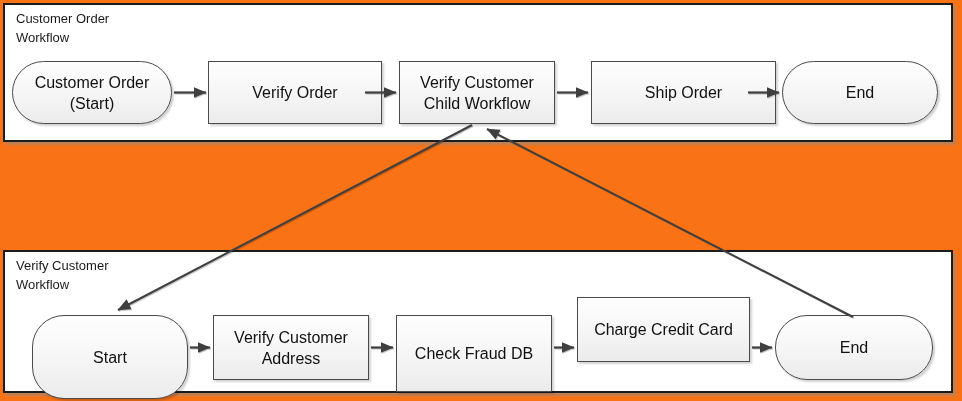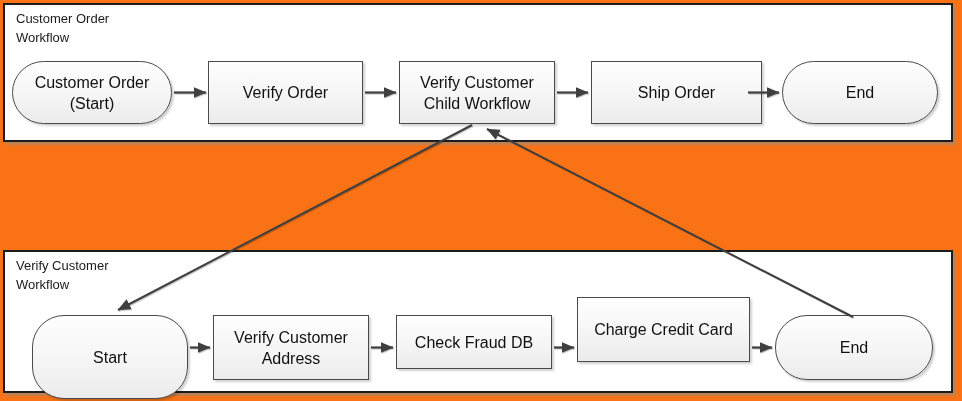--- a/index.html
+++ b/index.html
@@ -67,42 +67,42 @@
 
   <section class="lane lane-bottom">
     <div class="lane-label">Verify Customer
 Workflow</div>
   </section>
 
   <div class="node terminator" style="left:12px;top:61px;width:160px;height:63px">
     <span class="node-label">Customer Order
 (Start)</span>
   </div>
-  <div class="node" style="left:208px;top:61px;width:155px;height:63px">
+  <div class="node" style="left:208px;top:61px;width:174px;height:63px">
     <span class="node-label">Verify Order</span>
   </div>
   <div class="node" style="left:399px;top:61px;width:156px;height:63px">
     <span class="node-label">Verify Customer
 Child Workflow</span>
   </div>
-  <div class="node" style="left:591px;top:61px;width:171px;height:63px">
+  <div class="node" style="left:591px;top:61px;width:185px;height:63px">
     <span class="node-label">Ship Order</span>
   </div>
   <div class="node terminator" style="left:782px;top:61px;width:156px;height:63px">
     <span class="node-label">End</span>
   </div>
 
   <div class="node terminator" style="left:32px;top:315px;width:156px;height:84px">
     <span class="node-label">Start</span>
   </div>
   <div class="node" style="left:213px;top:315px;width:156px;height:65px">
     <span class="node-label">Verify Customer
 Address</span>
   </div>
-  <div class="node" style="left:396px;top:315px;width:156px;height:54px">
+  <div class="node" style="left:396px;top:315px;width:156px;height:77px">
     <span class="node-label">Check Fraud DB</span>
   </div>
   <div class="node" style="left:577px;top:297px;width:173px;height:65px">
     <span class="node-label">Charge Credit Card</span>
   </div>
   <div class="node terminator" style="left:775px;top:315px;width:158px;height:65px">
     <span class="node-label">End</span>
   </div>
 
   <svg class="connectors" viewBox="0 0 962 401" xmlns="http://www.w3.org/2000/svg">

